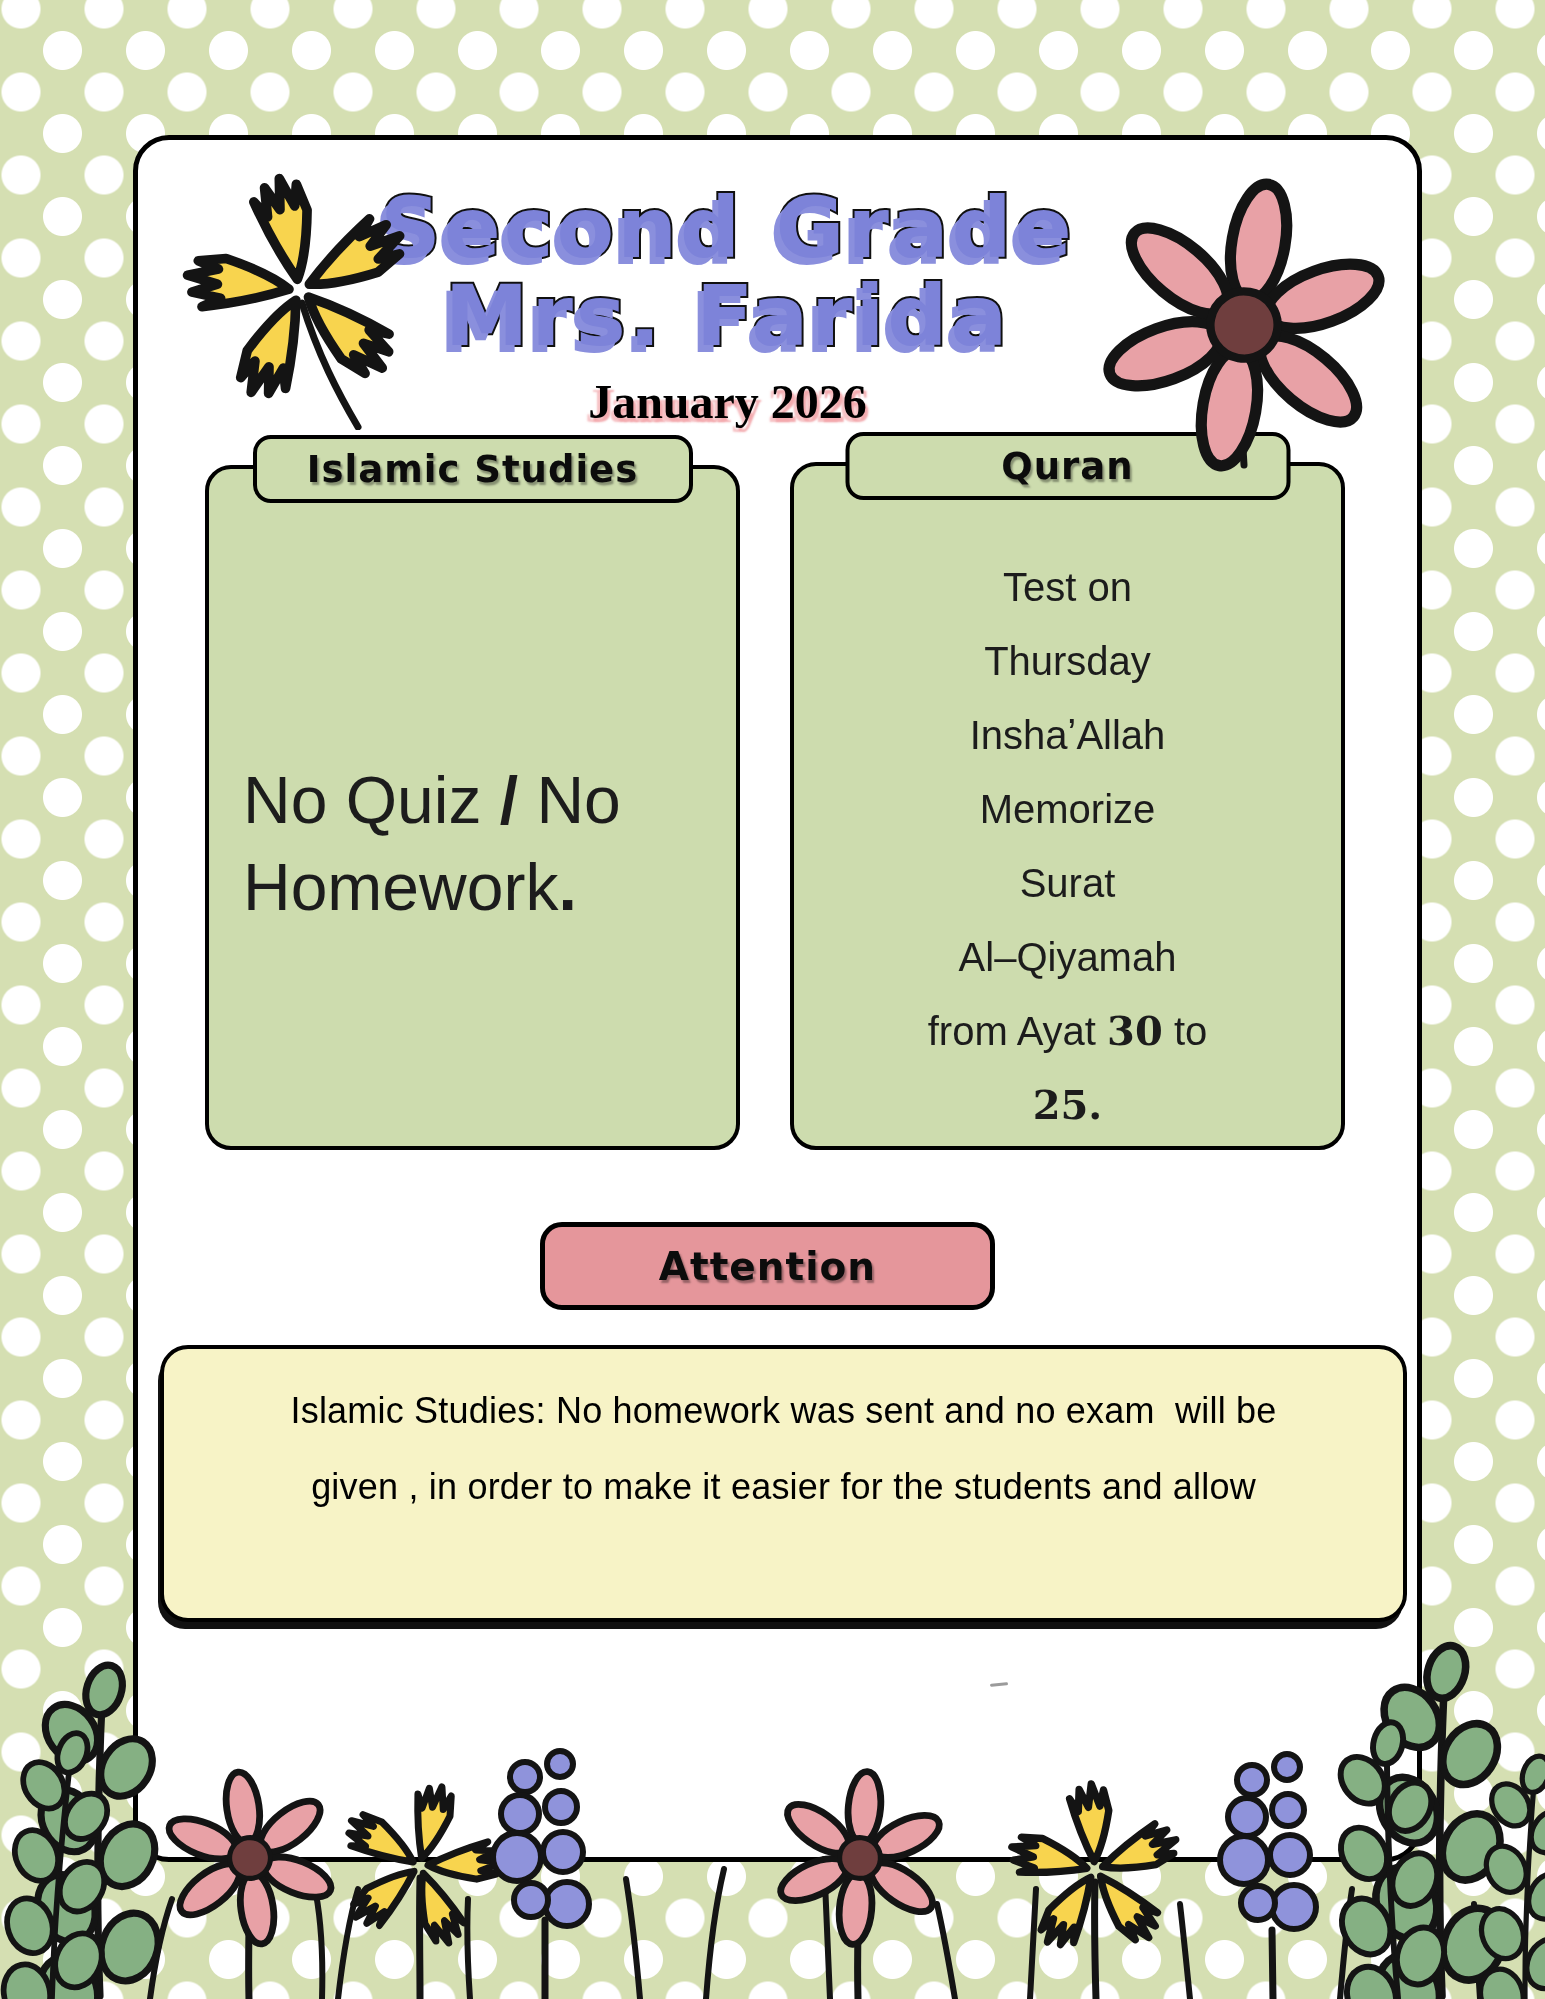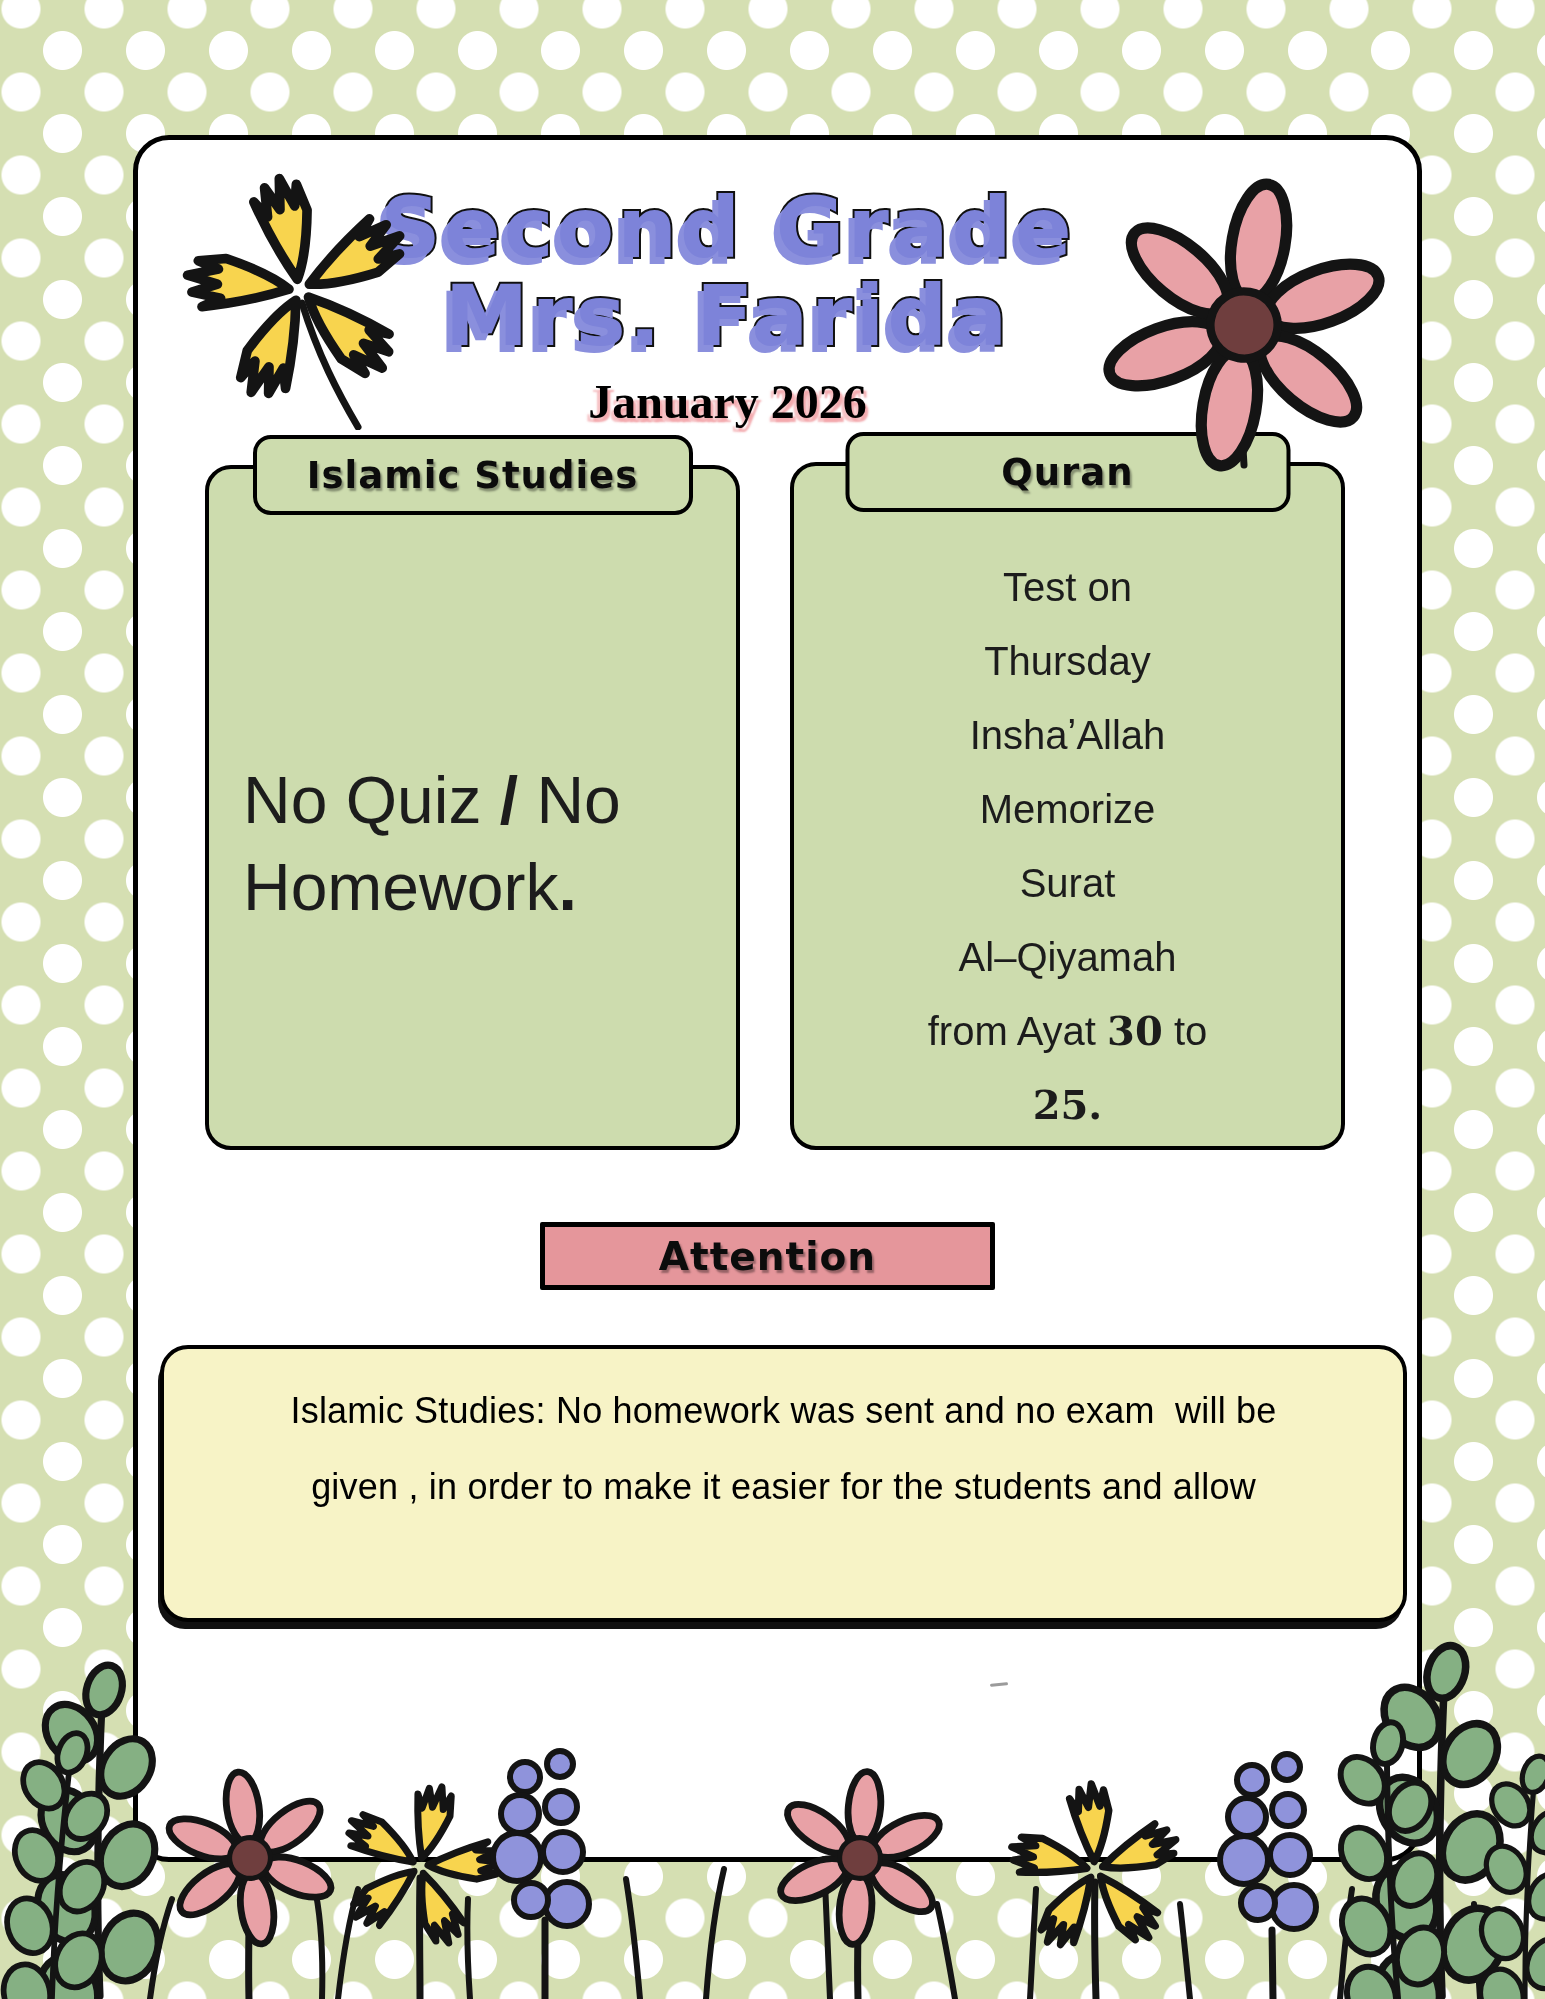--- a/index.html
+++ b/index.html
@@ -55,42 +55,42 @@
   }
   
   .panel{
     position:absolute;background:var(--panel-green);
     border:4px solid #000;border-radius:26px;
   }
   .panel-islamic{left:67px;top:325px;width:535px;height:685px;}
   .panel-quran{left:652px;top:322px;width:555px;height:688px;}
   .panel-header{
     position:absolute;top:-34px;left:50%;transform:translateX(-50%);
-    height:80px;display:flex;align-items:center;justify-content:center;
+    height:68px;display:flex;align-items:center;justify-content:center;
     background:var(--panel-green);border:4px solid #000;border-radius:18px;
     font-family:"DejaVu Sans",sans-serif;font-weight:700;font-size:37px;
     letter-spacing:1px;color:#0c0c0c;z-index:3;
     text-shadow:2px 3px 2px rgba(0,0,0,.35);
   }
   .hdr-islamic{width:440px;}
   .hdr-quran{width:445px;}
   .islamic-body{
     position:absolute;top:288px;left:34px;right:26px;
     font-size:66px;line-height:1.32;color:#1c1c1c;white-space:pre-wrap;
   }
   .islamic-body .heavy{font-weight:700;}
   .quran-body{
     position:absolute;top:84px;left:8px;right:8px;text-align:center;
     font-size:40px;line-height:74px;color:#1c1c1c;
   }
   .bold-serif{font-family:"DejaVu Serif",serif;font-weight:700;}
   
   .attention-btn{
-    position:absolute;left:402px;top:1082px;width:455px;height:68px;
-    background:var(--attention-pink);border:5px solid #000;border-radius:2px;
+    position:absolute;left:402px;top:1082px;width:455px;height:88px;
+    background:var(--attention-pink);border:5px solid #000;border-radius:22px;
     display:flex;align-items:center;justify-content:center;
     font-family:"DejaVu Sans",sans-serif;font-weight:700;font-size:39px;
     color:#0c0c0c;letter-spacing:1px;text-shadow:2px 3px 2px rgba(0,0,0,.35);
   }
   .note-box{
     position:absolute;left:22px;top:1205px;width:1247px;height:277px;
     background:var(--note-yellow);border:4px solid #000;border-radius:28px;
     box-shadow:-3px 8px 0 -1px #111;
     padding-top:24px;text-align:center;
   }

